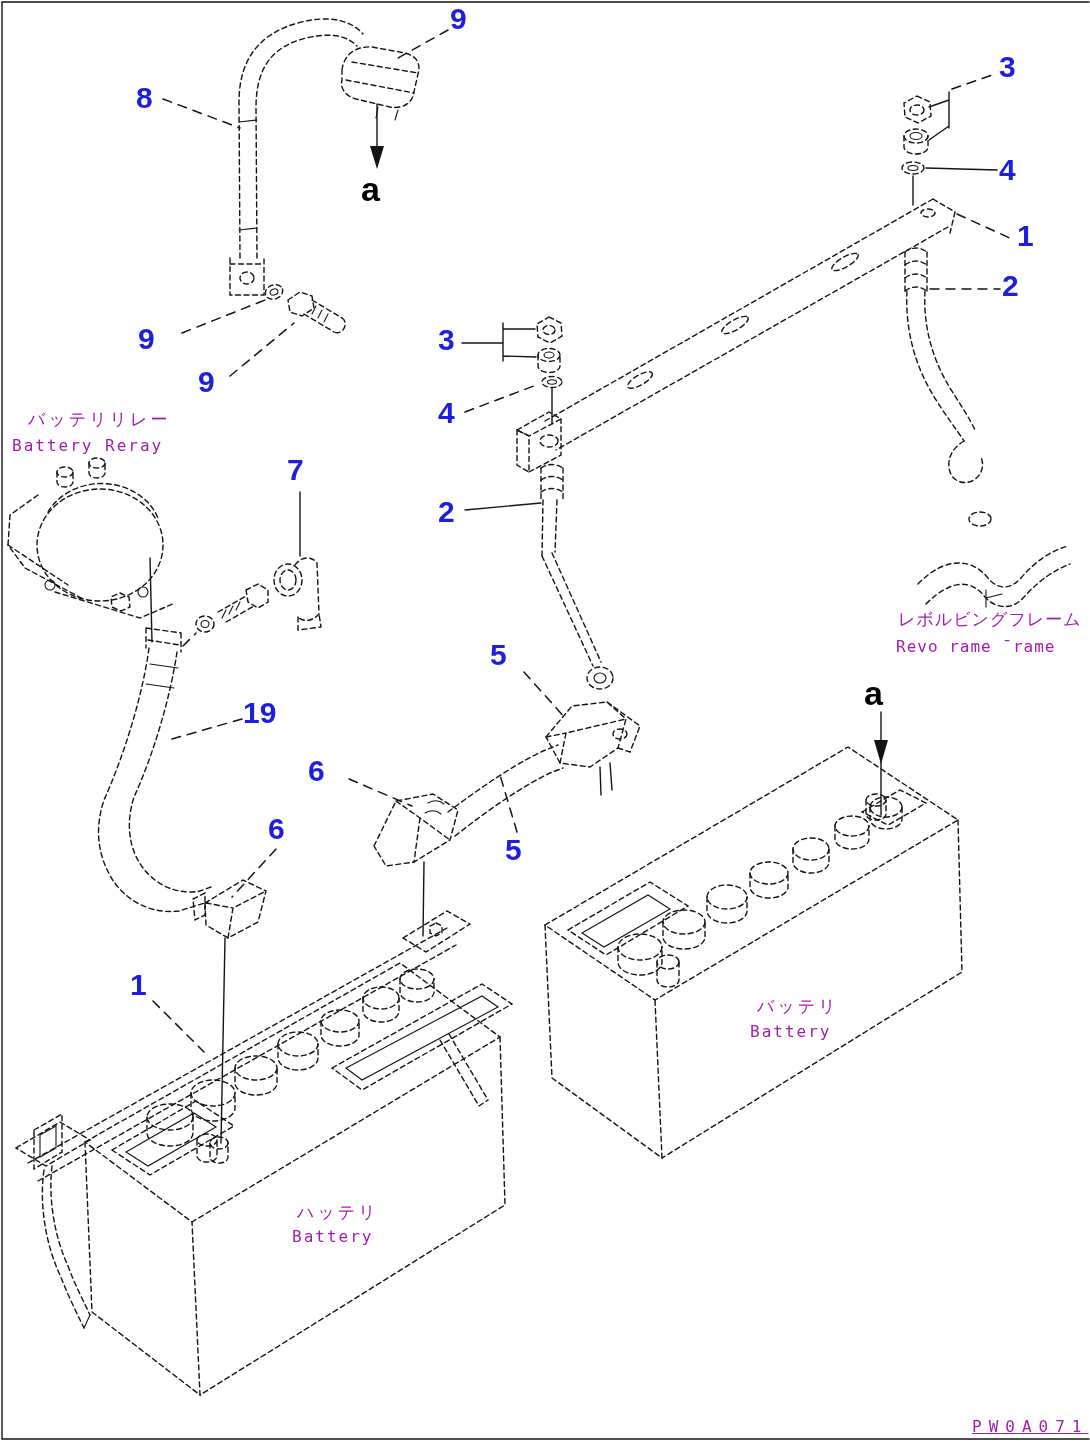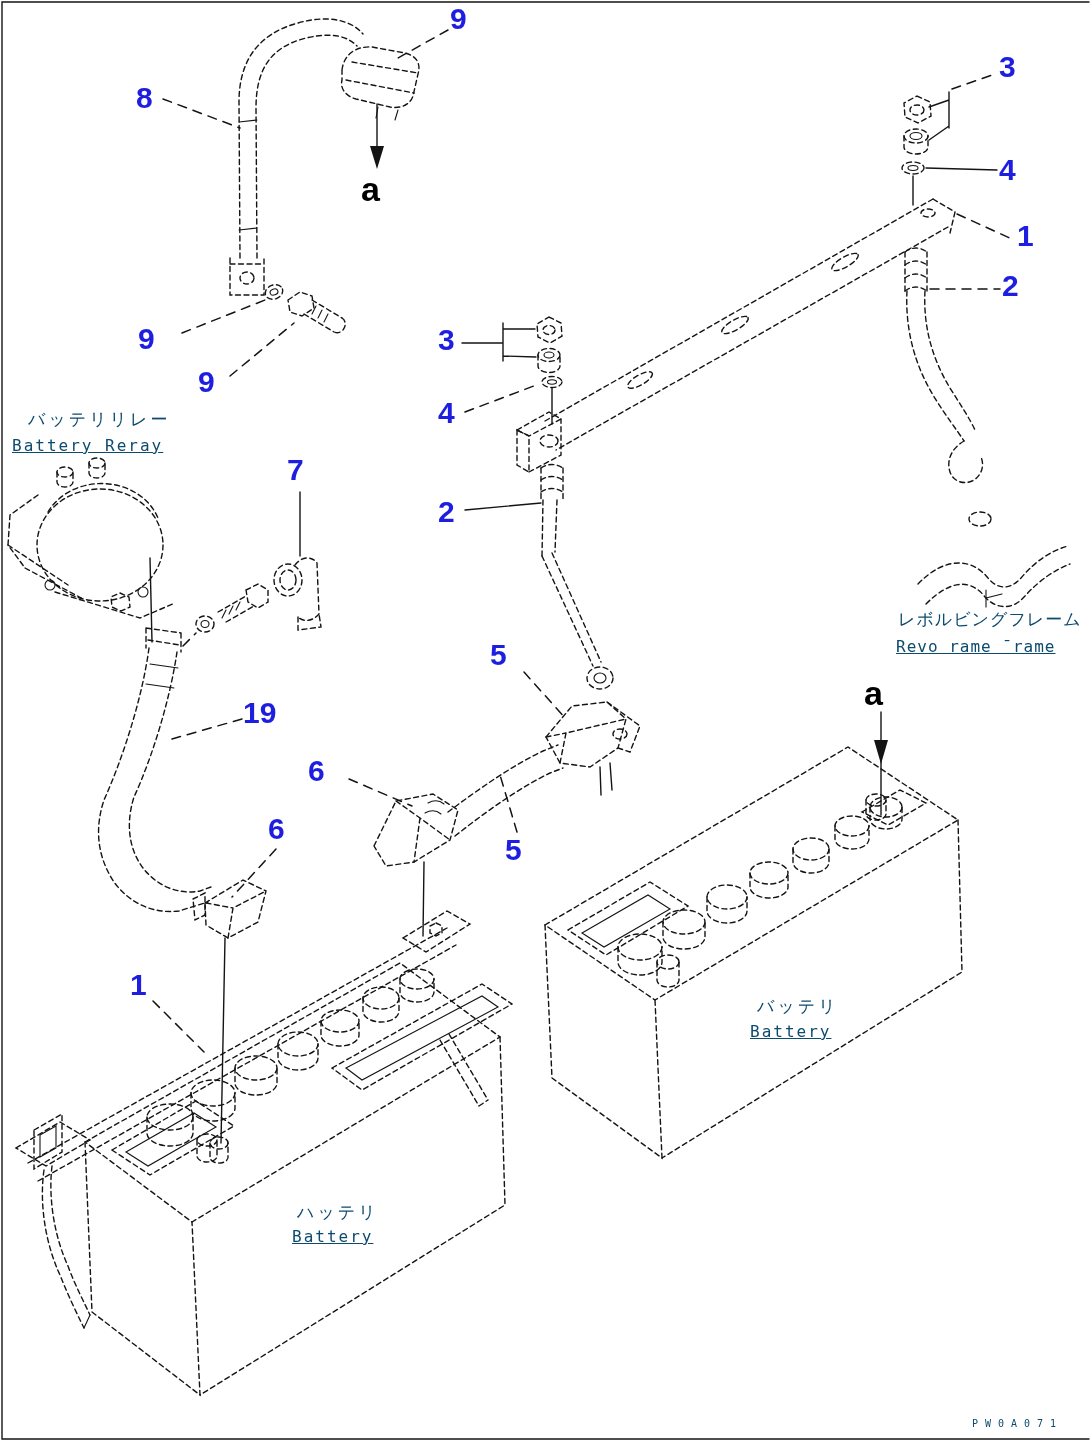--- a/index.html
+++ b/index.html
@@ -6,24 +6,24 @@
   .page{position:relative;width:1090px;height:1442px;background:#ffffff;overflow:hidden;
         font-family:"DejaVu Sans Mono",monospace;}
   svg{position:absolute;left:0;top:0;}
   .d{fill:none;stroke:#141414;stroke-width:1.4;stroke-dasharray:5 3.5;stroke-linecap:round;}
   .s{fill:none;stroke:#141414;stroke-width:1.4;stroke-linecap:round;}
   .t{fill:none;stroke:#141414;stroke-width:1.1;stroke-linecap:round;}
   .ld{fill:none;stroke:#141414;stroke-width:1.5;stroke-dasharray:9 7;stroke-linecap:round;}
   .ah{fill:#141414;stroke:none;}
   .callout{position:absolute;color:#1e1ee0;font:bold 30px "Liberation Sans",sans-serif;line-height:1;}
   .marker{position:absolute;color:#000;font:bold 34px "Liberation Sans",sans-serif;line-height:1;}
-  .lbl{position:absolute;color:#0c4a6e;white-space:pre;line-height:1.15;}
+  .lbl{position:absolute;color:#a21caf;white-space:pre;line-height:1.15;}
   .jp{font-size:17px;letter-spacing:3px;}
-  .en{font-size:16px;letter-spacing:2px;text-decoration:underline;}
-  .code{font-size:10px;letter-spacing:7px;}
+  .en{font-size:16px;letter-spacing:2px;}
+  .code{font-size:16px;letter-spacing:7px;text-decoration:underline;}
 </style>
 </head>
 <body>
 
 <div class="page">
 
 <svg width="1090" height="1442" viewBox="0 0 1090 1442">
 
   <path class="s" d="M1089,2 L2,2 L2,1439 L1089,1439"></path>
 

